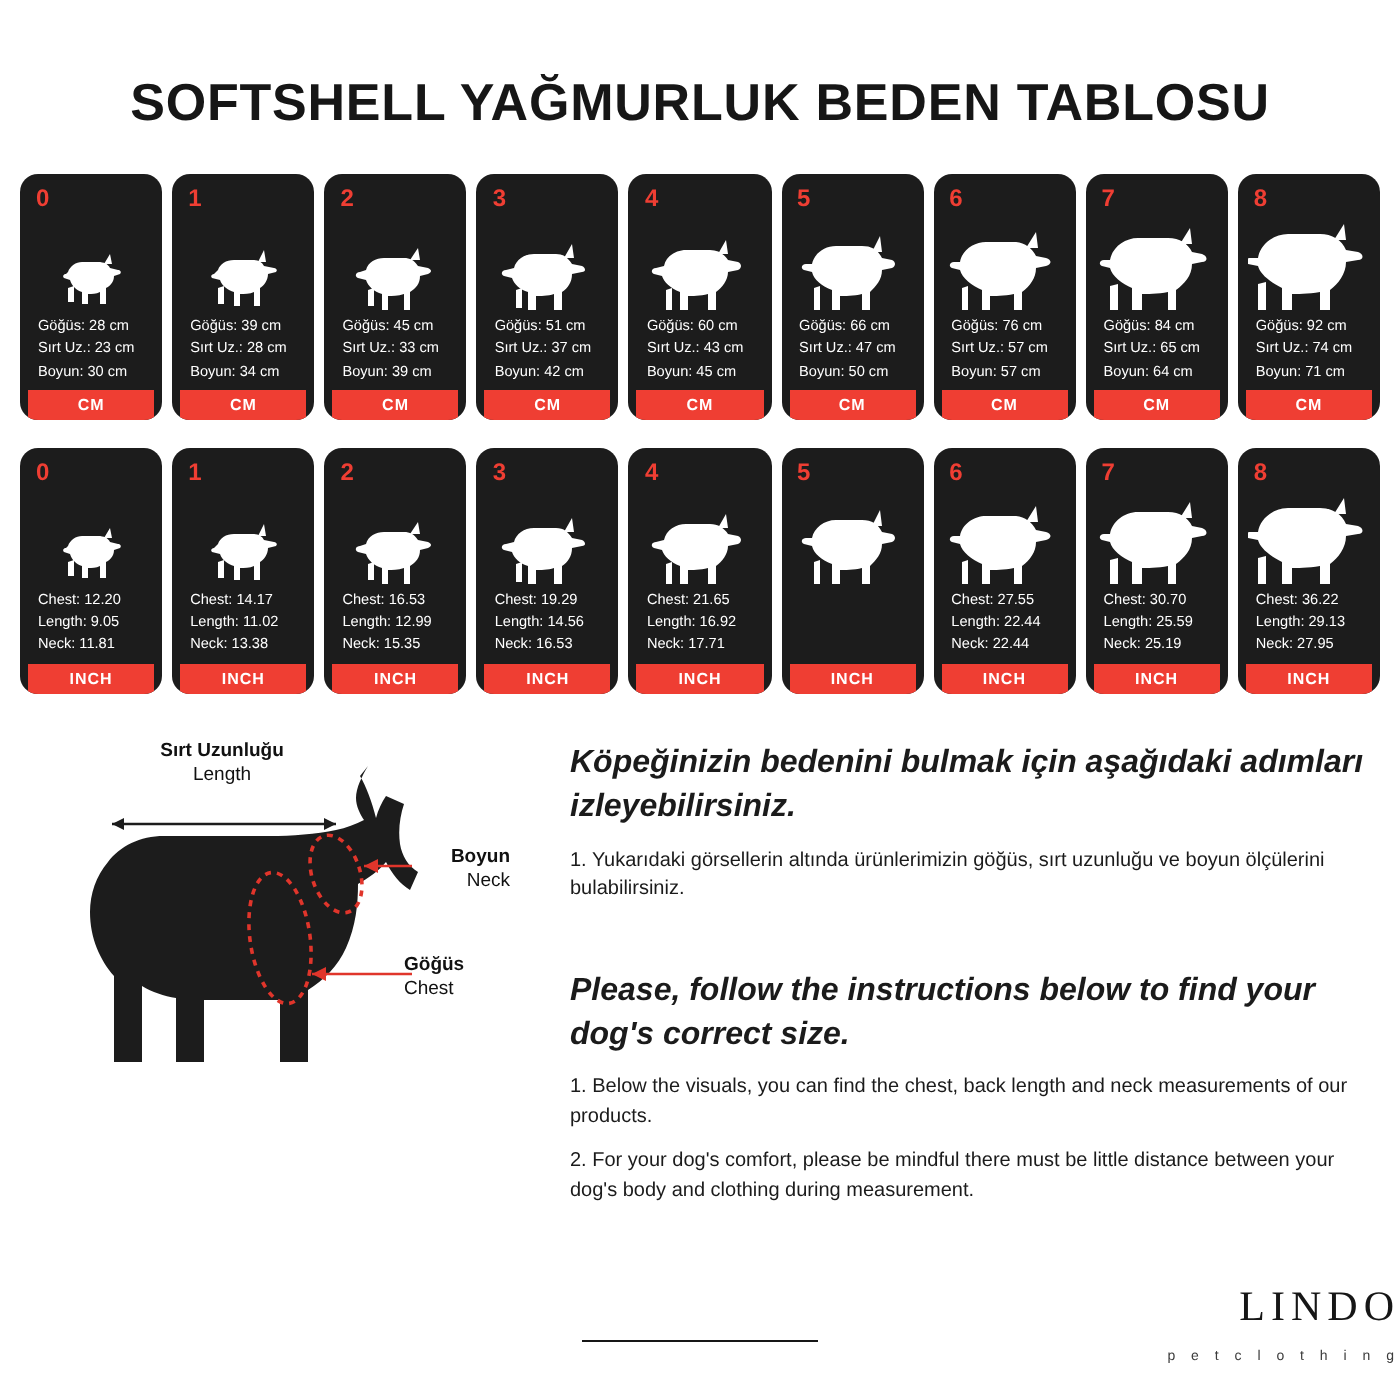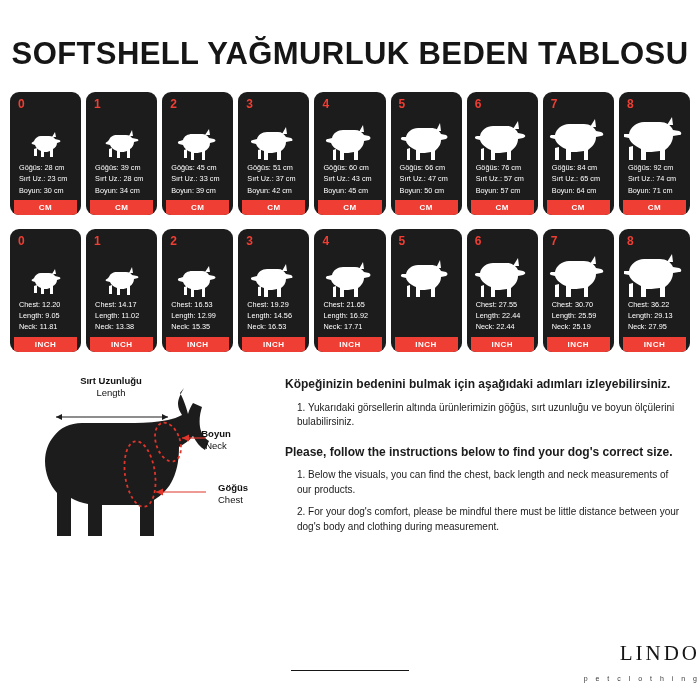--- a/index.html
+++ b/index.html
@@ -8,21 +8,21 @@
     width:700px; height:700px;
     background:#ffffff;
     font-family:"Liberation Sans", sans-serif;
     color:#1b1b1b;
     overflow:hidden;
   }
   .page { width:700px; height:700px; position:relative; }
 
   .title {
     text-align:center;
-    font-size:31px;
+    font-size:26px;
     font-weight:bold;
     letter-spacing:0.4px;
     padding-top:36px;
     padding-bottom:6px;
     color:#161616;
   }
 
   .grid {
     display:flex;
     gap:5px;
@@ -96,31 +96,32 @@
     text-align:center;
   }
   .illus-label span.sub { font-weight:normal; display:block; }
   .text-col {
     flex:1;
     padding-left:14px;
     padding-top:6px;
   }
   .text-col h3 {
     margin:0 0 8px 0;
-    font-size:12px;
+    font-size:16px;
     font-weight:bold;
     line-height:1.4;
+    font-style:italic;
   }
   .text-col p {
-    margin:0 0 8px 12px;
+    margin:0 0 8px 0;
     font-size:10px;
     line-height:1.45;
     color:#1b1b1b;
   }
-  .text-col h3.second { margin-top:14px; }
+  .text-col h3.second { margin-top:32px; }
 
   .logo {
     position:absolute;
     left:0; right:0;
     bottom:18px;
     text-align:right;
   }
   .logo-name {
     font-family:"Liberation Serif", serif;
     font-size:21px;
@@ -473,25 +474,25 @@
         <line x1="166" y1="68" x2="190" y2="68" stroke="#e0352b" stroke-width="1.2"></line>
         <path d="M166 68 l7 -3.5 v7 z" fill="#e0352b"></path>
 
         <line x1="140" y1="122" x2="190" y2="122" stroke="#e0352b" stroke-width="1.2"></line>
         <path d="M140 122 l7 -3.5 v7 z" fill="#e0352b"></path>
       </svg>
       <div class="illus-label" style="left:30px; top:5px; width:130px;">
         <span>Sırt Uzunluğu</span>
         <span class="sub">Length</span>
       </div>
-      <div class="illus-label" style="left:172px; top:58px; width:56px; text-align:center;">
+      <div class="illus-label" style="left:183px; top:58px; width:56px; text-align:right;">
         <span>Boyun</span>
         <span class="sub">Neck</span>
       </div>
-      <div class="illus-label" style="left:186px; top:112px; width:56px; text-align:left;margin-left:16px;">
+      <div class="illus-label" style="left:186px; top:112px; width:56px; text-align:left;">
         <span>Göğüs</span>
         <span class="sub">Chest</span>
       </div>
     </div>
 
     <div class="text-col">
       <h3>Köpeğinizin bedenini bulmak için aşağıdaki adımları izleyebilirsiniz.</h3>
       <p>1. Yukarıdaki görsellerin altında ürünlerimizin göğüs, sırt uzunluğu ve boyun ölçülerini bulabilirsiniz.</p>
       <h3 class="second">Please, follow the instructions below to find your dog's correct size.</h3>
       <p>1. Below the visuals, you can find the chest, back length and neck measurements of our products.</p>

